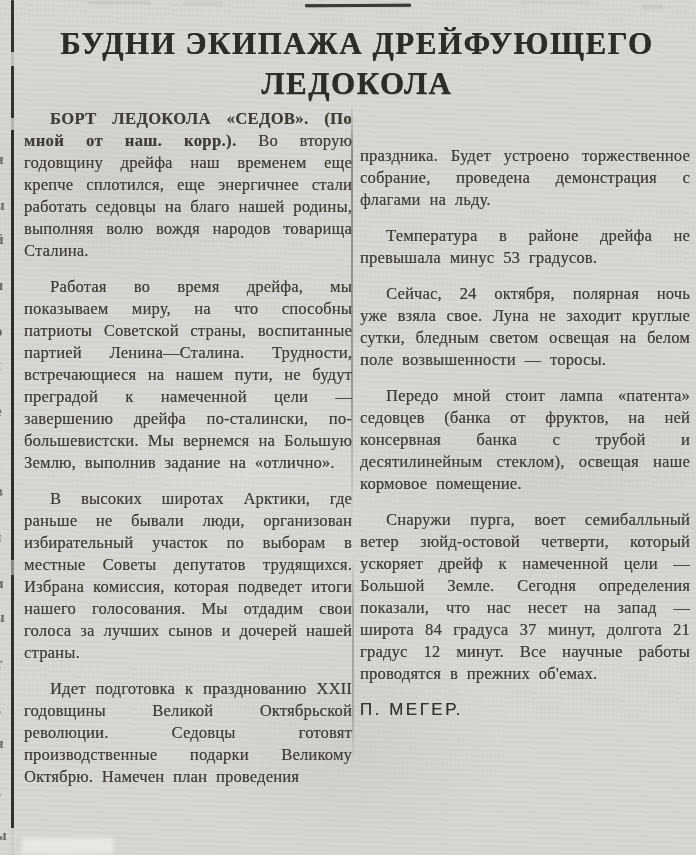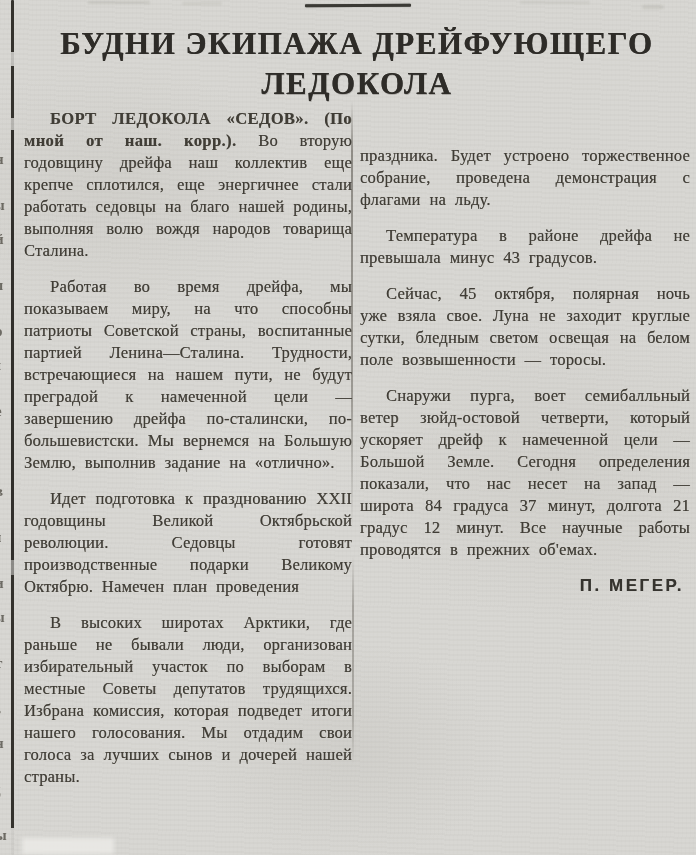--- a/index.html
+++ b/index.html
@@ -73,23 +73,23 @@
   .mid-rule{
     position:absolute;left:351px;top:100px;width:2px;height:430px;
     background:linear-gradient(to bottom, transparent, rgba(72,68,60,.5) 12%, rgba(72,68,60,.42) 68%, transparent);
   }
   .mid-rule2{
     position:absolute;left:352px;top:555px;width:2px;height:210px;
     background:linear-gradient(to bottom, transparent, rgba(72,68,60,.35) 25%, rgba(72,68,60,.3) 75%, transparent);
   }
   .byline{
     margin-top:4px;padding-right:6px;
-    text-align:right;text-indent:0;
+    text-align:left;text-indent:0;
     font-family:"Liberation Sans", sans-serif;
-    font-weight:700;font-size:17px;letter-spacing:2.5px;
+    font-weight:400;font-size:17px;letter-spacing:2.5px;
     color:#36342f;text-shadow:0 0 .5px rgba(54,52,47,.7);
   }
 </style>
 </head>
 <body>
 
 <div class="sheet">
 
   <div class="edge-strip" id="edge-strip">
       <span style="top: 106px; left: -7px;">о</span>
@@ -122,28 +122,29 @@
 
   <div class="headline">
     <div>БУДНИ ЭКИПАЖА ДРЕЙФУЮЩЕГО</div>
     <div>ЛЕДОКОЛА</div>
   </div>
 
   <div class="mid-rule"></div>
   <div class="mid-rule2"></div>
 
   <div class="column col-left" id="left-col">
-      <p class="para"><b>БОРТ ЛЕДОКОЛА «СЕДОВ». (По мной от наш. корр.). </b><span>Во вторую годовщину дрейфа наш коллектив еще крепче сплотился, еще энергичнее стали работать седовцы на благо нашей родины, выполняя волю вождя народов товарища Сталина.</span></p>
+      <p class="para"><b>БОРТ ЛЕДОКОЛА «СЕДОВ». (По мной от наш. корр.). </b><span>Во вторую годовщину дрейфа наш временем еще крепче сплотился, еще энергичнее стали работать седовцы на благо нашей родины, выполняя волю вождя народов товарища Сталина.</span></p>
       <p class="para"><span>Работая во время дрейфа, мы показываем миру, на что способны патриоты Советской страны, воспитанные партией Ленина—Сталина. Трудности, встречающиеся на нашем пути, не будут преградой к намеченной цели — завершению дрейфа по-сталински, по-большевистски. Мы вернемся на Большую Землю, выполнив задание на «отлично».</span></p>
+      <p class="para"><span>В высоких широтах Арктики, где раньше не бывали люди, организован избирательный участок по выборам в местные Советы депутатов трудящихся. Избрана комиссия, которая подведет итоги нашего голосования. Мы отдадим свои голоса за лучших сынов и дочерей нашей страны.</span></p>
       <p class="para"><span>Идет подготовка к празднованию XXII годовщины Великой Октябрьской революции. Седовцы готовят производственные подарки Великому Октябрю. Намечен план проведения</span></p>
-      <p class="para"><span>В высоких широтах Арктики, где раньше не бывали люди, организован избирательный участок по выборам в местные Советы депутатов трудящихся. Избрана комиссия, которая подведет итоги нашего голосования. Мы отдадим свои голоса за лучших сынов и дочерей нашей страны.</span></p>
     </div>
 
   <div class="column col-right" id="right-col">
       <p class="para no-indent"><span>праздника. Будет устроено торжественное собрание, проведена демонстрация с флагами на льду.</span></p>
-      <p class="para"><span>Температура в районе дрейфа не превышала минус 43 градусов.</span></p>
-      <p class="para"><span>Сейчас, 45 октября, полярная ночь уже взяла свое. Луна не заходит круглые сутки, бледным светом освещая на белом поле возвышенности — торосы.</span></p>
+      <p class="para"><span>Температура в районе дрейфа не превышала минус 53 градусов.</span></p>
+      <p class="para"><span>Сейчас, 24 октября, полярная ночь уже взяла свое. Луна не заходит круглые сутки, бледным светом освещая на белом поле возвышенности — торосы.</span></p>
+      <p class="para"><span>Передо мной стоит лампа «патента» седовцев (банка от фруктов, на ней консервная банка с трубой и десятилинейным стеклом), освещая наше кормовое помещение.</span></p>
       <p class="para"><span>Снаружи пурга, воет семибалльный ветер зюйд-остовой четверти, который ускоряет дрейф к намеченной цели — Большой Земле. Сегодня определения показали, что нас несет на запад — широта 84 градуса 37 минут, долгота 21 градус 12 минут. Все научные работы проводятся в прежних об'емах.</span></p>
       <div class="byline">П. МЕГЕР.</div>
     </div>
 
   <div class="light-patch" style="left:22px;top:838px;width:92px;height:16px;"></div>
 </div>
 
 </body></html>

